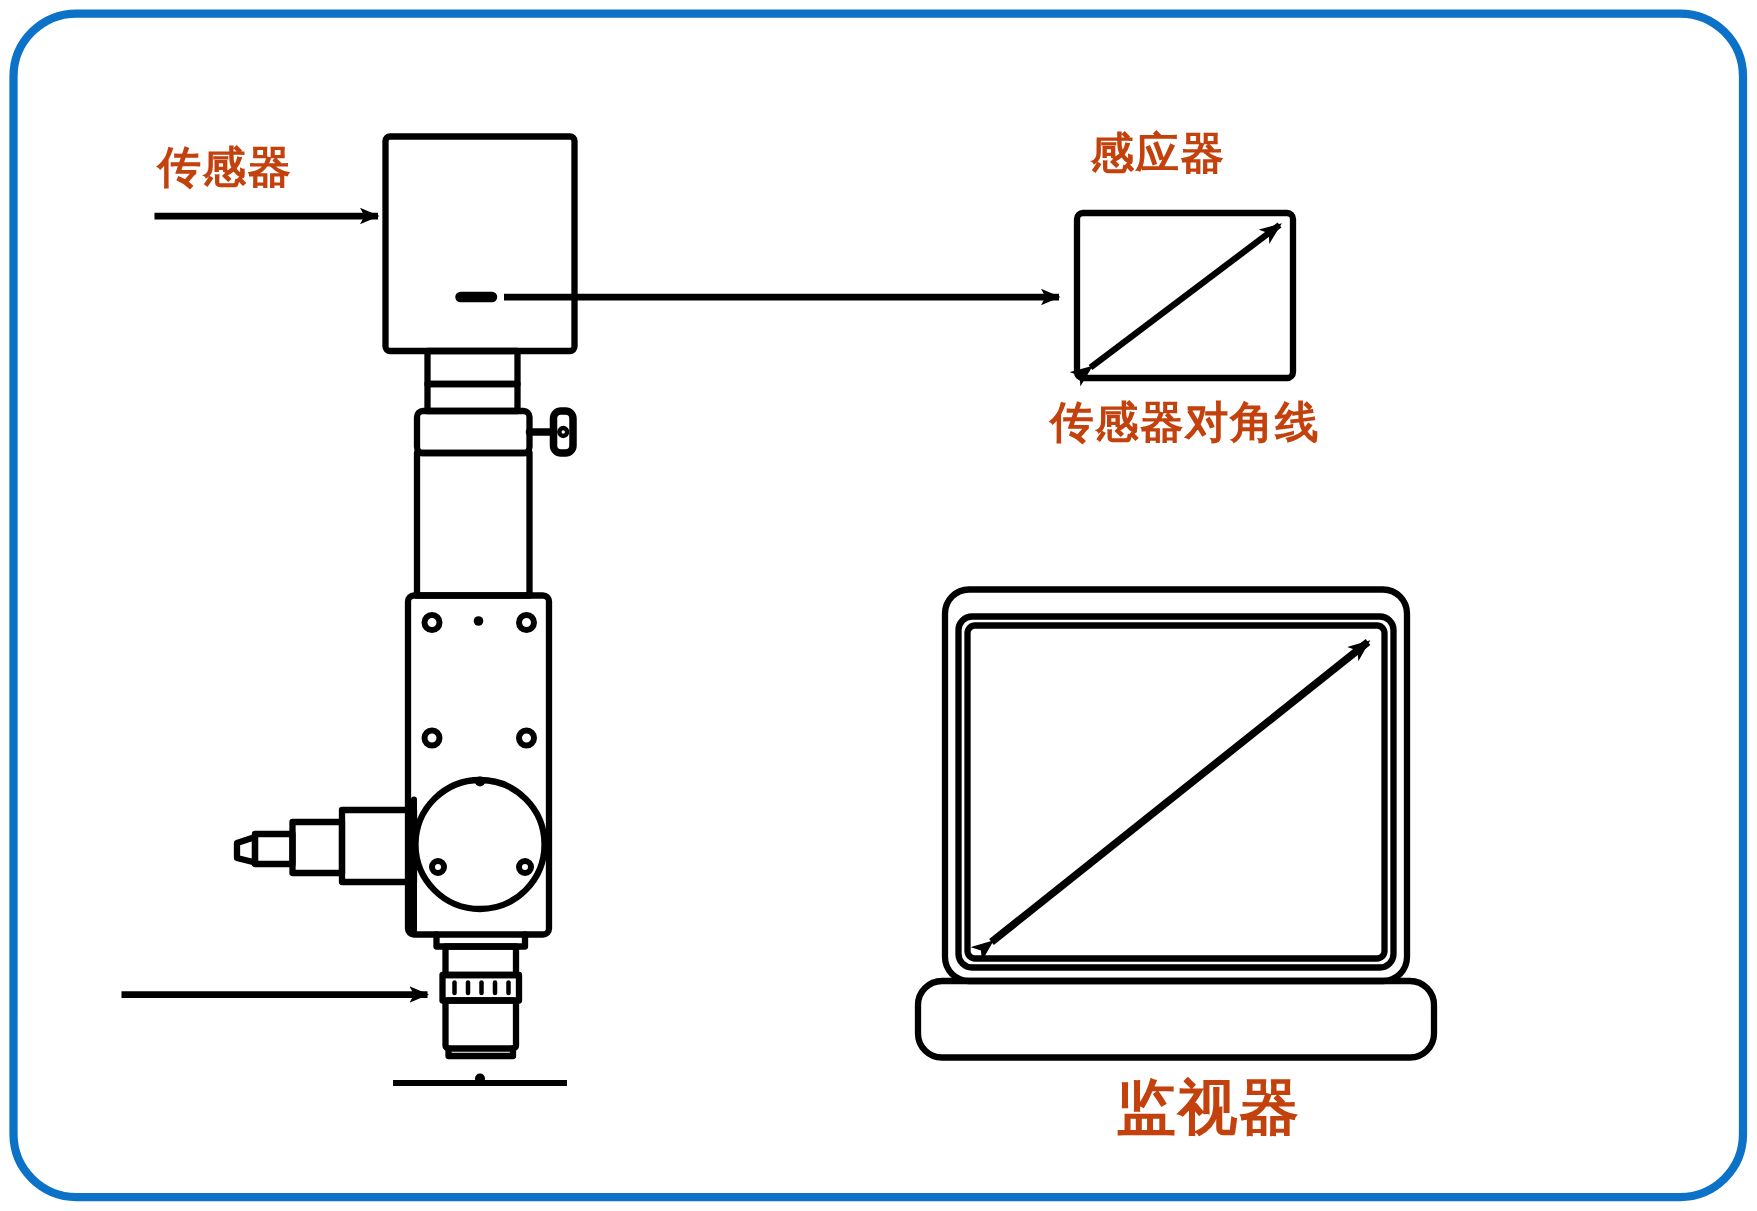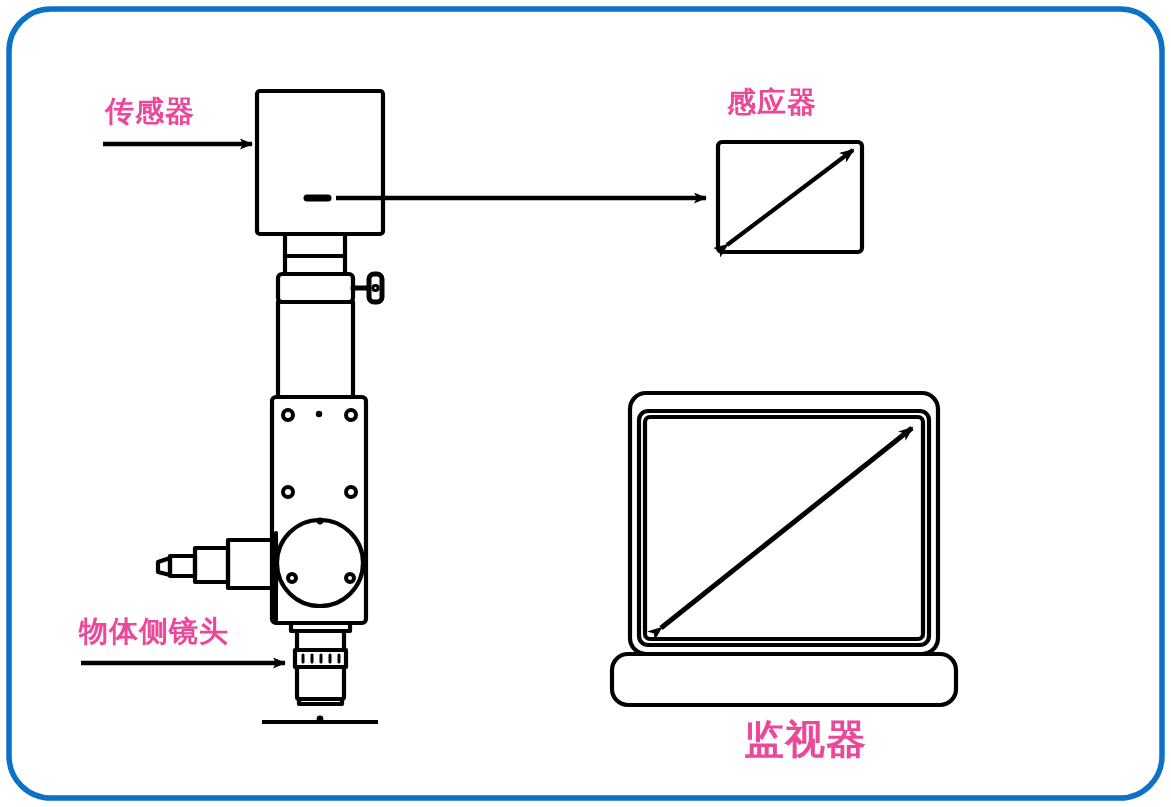--- a/index.html
+++ b/index.html
@@ -23,21 +23,21 @@
     position: absolute;
     left: 0;
     top: 0;
     width: 1171px;
     height: 807px;
   }
   .cjk-label {
     position: absolute;
     font-family: "DejaVu Sans", "Liberation Sans", sans-serif;
     font-weight: bold;
-    color: #ec4899;
+    color: #c2410c;
     white-space: nowrap;
     letter-spacing: 1px;
     line-height: 1;
   }
   #label-sensor-camera   { left: 105px; top: 97px;  font-size: 29px; }
   #label-sensor-box      { left: 727px; top: 88px;  font-size: 29px; }
   #label-sensor-diagonal { left: 700px; top: 267px; font-size: 29px; }
   #label-object-lens     { left: 79px;  top: 617px; font-size: 29px; }
   #label-monitor         { left: 744px; top: 719px; font-size: 40px; }
 </style>
@@ -125,18 +125,18 @@
       <rect x="645" y="417" width="278" height="222" rx="5" ry="5"></rect>
       <rect x="612" y="654" width="344" height="51" rx="16" ry="16"></rect>
     </g>
     <line x1="661" y1="628" x2="912" y2="428" stroke="#000" stroke-width="5" marker-start="url(#arrowDiag)" marker-end="url(#arrowDiag)"></line>
   </svg>
 
   <div class="cjk-label" id="label-sensor-camera">传感器</div>
 
   <div class="cjk-label" id="label-sensor-box">感应器</div>
 
+  <div class="cjk-label" id="label-sensor-diagonal">传感器对角线</div>
 
-  <div class="cjk-label" id="label-object-lens">物体侧镜头</div>
 
   <div class="cjk-label" id="label-monitor">监视器</div>
 
 </div>
 
 </body></html>

